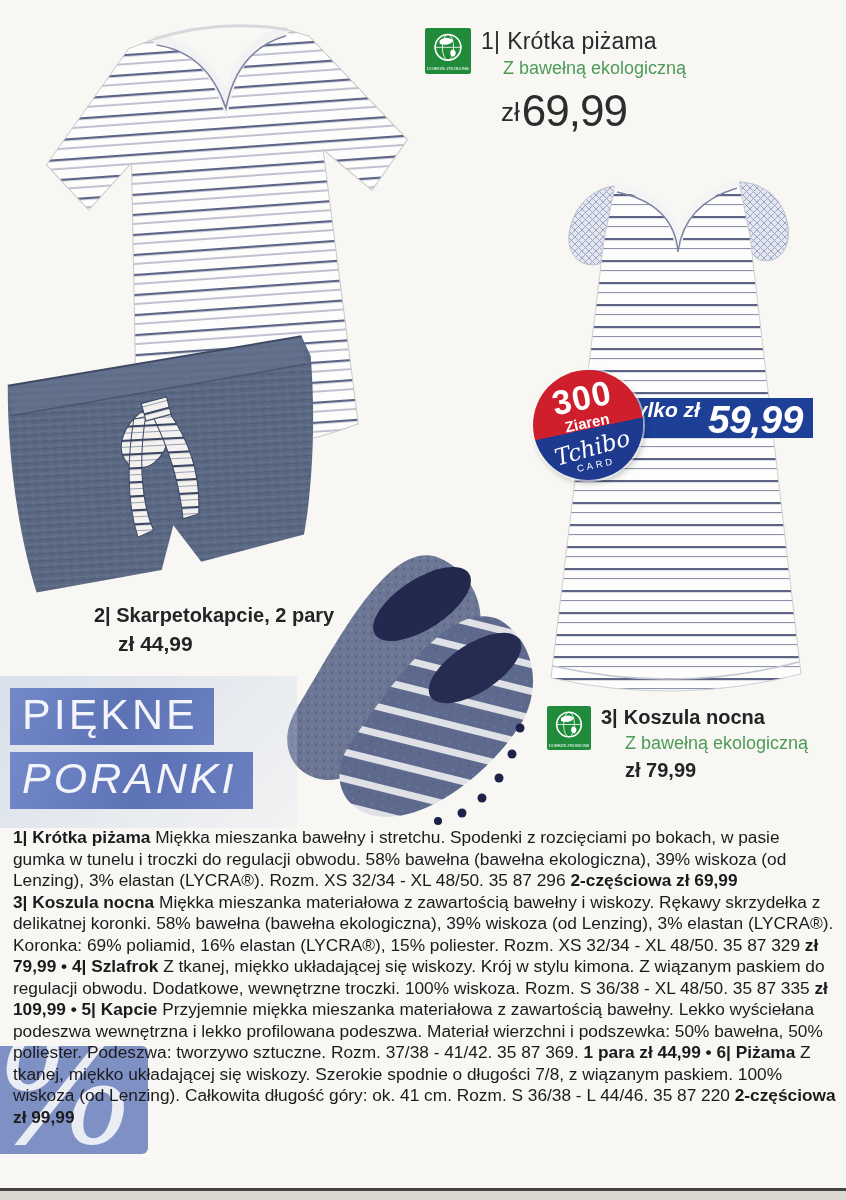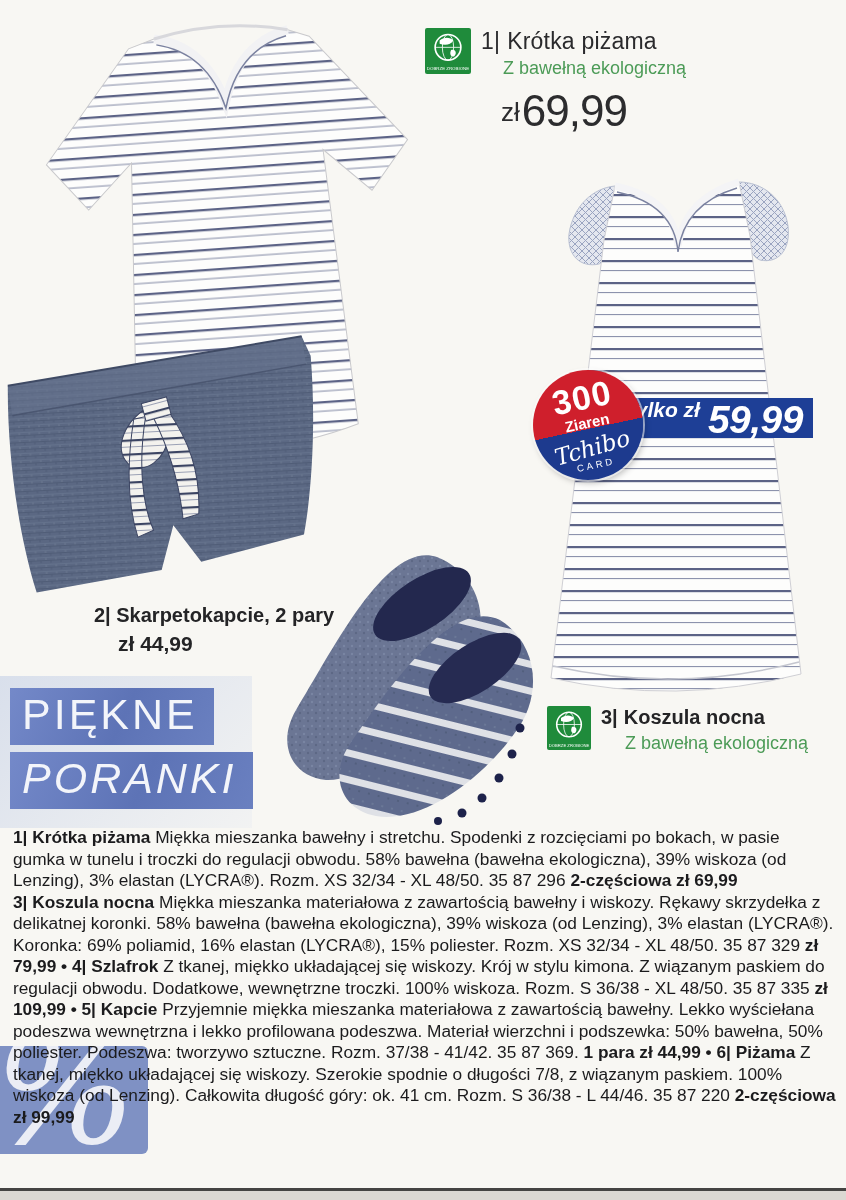--- a/index.html
+++ b/index.html
@@ -46,21 +46,21 @@
                 box-shadow:0 0 0 2px rgba(255,255,255,.55),2px 3px 6px rgba(0,0,0,.25);
                 display:flex;align-items:center;justify-content:center;}
   .badge-in{transform:rotate(-12deg);text-align:center;color:#fff;line-height:1;}
   .badge-in .pts{font-size:34px;font-weight:700;letter-spacing:1px;}
   .badge-in .unit{font-size:15px;font-weight:700;margin-top:1px;}
   .badge-in .brand{font-family:"DejaVu Serif",serif;font-style:italic;font-size:23px;margin-top:7px;transform:rotate(-4deg);}
   .badge-in .card{font-size:9.5px;letter-spacing:3px;margin-top:1px;}
 
   
   .hl-panel{position:absolute;left:0;top:676px;width:252px;height:152px;z-index:4;
-            background:linear-gradient(135deg,rgba(170,188,224,.40),rgba(214,222,240,.18));}
+            background:linear-gradient(135deg,rgba(170,188,224,.40),rgba(214,222,240,.18));padding-left:45px;}
   .hl{position:absolute;left:10px;color:#f3f5fa;font-size:43px;font-weight:400;letter-spacing:3px;
       padding:5px 16px 9px 12px;line-height:1;
       background:linear-gradient(115deg,#7489c9 0%,#5d73b6 55%,#6a80c0 100%);}
   .hl-1{top:12px;}
   .hl-2{top:76px;font-style:italic;}
 
   
   .desc{position:absolute;left:13px;top:827px;width:823px;z-index:1;
         font-size:17.3px;line-height:21.5px;color:#1b1b1d;}
   .desc p{margin:0;}
@@ -226,20 +226,21 @@
       <circle cx="22" cy="18.5" r="12.3" fill="none" stroke="#fff" stroke-width="1.6"></circle>
       <ellipse cx="22" cy="18.5" rx="5.4" ry="12.3" fill="none" stroke="#fff" stroke-width=".8"></ellipse>
       <line x1="9.7" y1="18.5" x2="34.3" y2="18.5" stroke="#fff" stroke-width=".8"></line>
       <path d="M14,12 C18,8.5 24,8.5 27,12 C25,16 19,17 14,15 Z" fill="#fff"></path>
       <path d="M25,21 C29,20 31,24 28,27 C25,28 23,25 25,21 Z" fill="#fff"></path>
       <text x="22" y="40.5" font-size="4.2" fill="#fff" text-anchor="middle">DOBRZE ZROBIONE</text>
     </svg>
     <div class="col">
       <div class="ptitle"><span class="idx">3|</span><span>Koszula nocna</span></div>
       <div class="eco-note">Z bawełną ekologiczną</div>
+      <div class="price-sm">zł 79,99</div>
     </div>
   </div>
 
   <div class="watermark">
     <span>%</span>
   </div>
 
   <div class="desc">
       <p><span class="b">1| Krótka piżama</span><span> Miękka mieszanka bawełny i stretchu. Spodenki z rozcięciami po bokach, w pasie gumka w tunelu i troczki do regulacji obwodu. 58% bawełna (bawełna ekologiczna), 39% wiskoza (od Lenzing), 3% elastan (LYCRA®). Rozm. XS 32/34 - XL 48/50. 35 87 296 </span><span class="b">2-częściowa zł 69,99</span></p>
       <p><span class="b">3| Koszula nocna</span><span> Miękka mieszanka materiałowa z zawartością bawełny i wiskozy. Rękawy skrzydełka z delikatnej koronki. 58% bawełna (bawełna ekologiczna), 39% wiskoza (od Lenzing), 3% elastan (LYCRA®). Koronka: 69% poliamid, 16% elastan (LYCRA®), 15% poliester. Rozm. XS 32/34 - XL 48/50. 35 87 329 </span><span class="b">zł 79,99 • 4| Szlafrok</span><span> Z tkanej, miękko układającej się wiskozy. Krój w stylu kimona. Z wiązanym paskiem do regulacji obwodu. Dodatkowe, wewnętrzne troczki. 100% wiskoza. Rozm. S 36/38 - XL 48/50. 35 87 335 </span><span class="b">zł 109,99 • 5| Kapcie</span><span> Przyjemnie miękka mieszanka materiałowa z zawartością bawełny. Lekko wyściełana podeszwa wewnętrzna i lekko profilowana podeszwa. Materiał wierzchni i podszewka: 50% bawełna, 50% poliester. Podeszwa: tworzywo sztuczne. Rozm. 37/38 - 41/42. 35 87 369. </span><span class="b">1 para zł 44,99 • 6| Piżama</span><span> Z tkanej, miękko układającej się wiskozy. Szerokie spodnie o długości 7/8, z wiązanym paskiem. 100% wiskoza (od Lenzing). Całkowita długość góry: ok. 41 cm. Rozm. S 36/38 - L 44/46. 35 87 220 </span><span class="b">2-częściowa zł 99,99</span></p>

